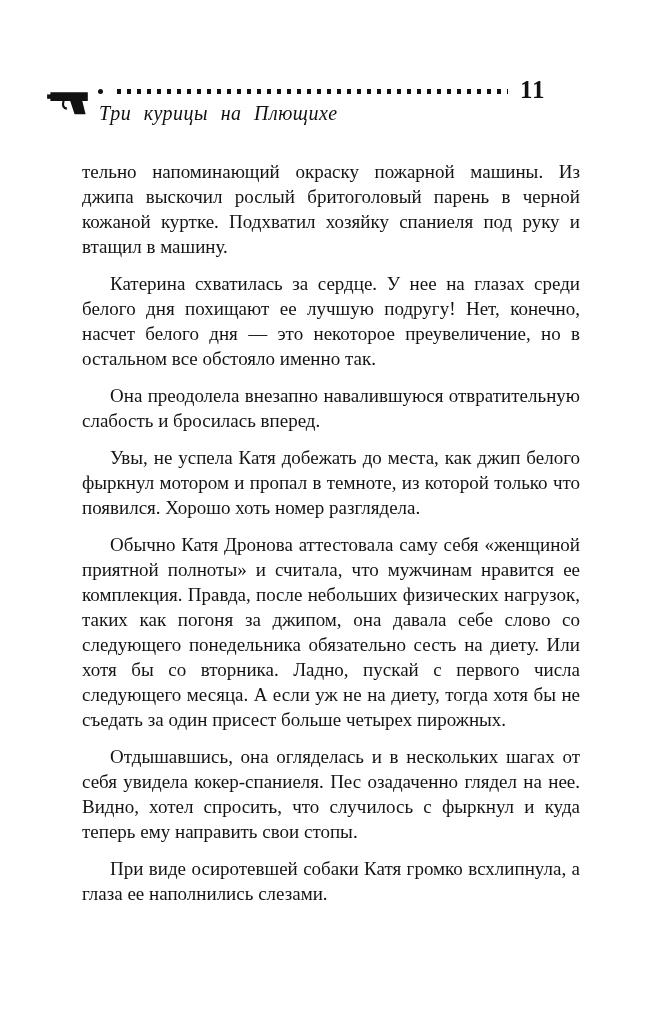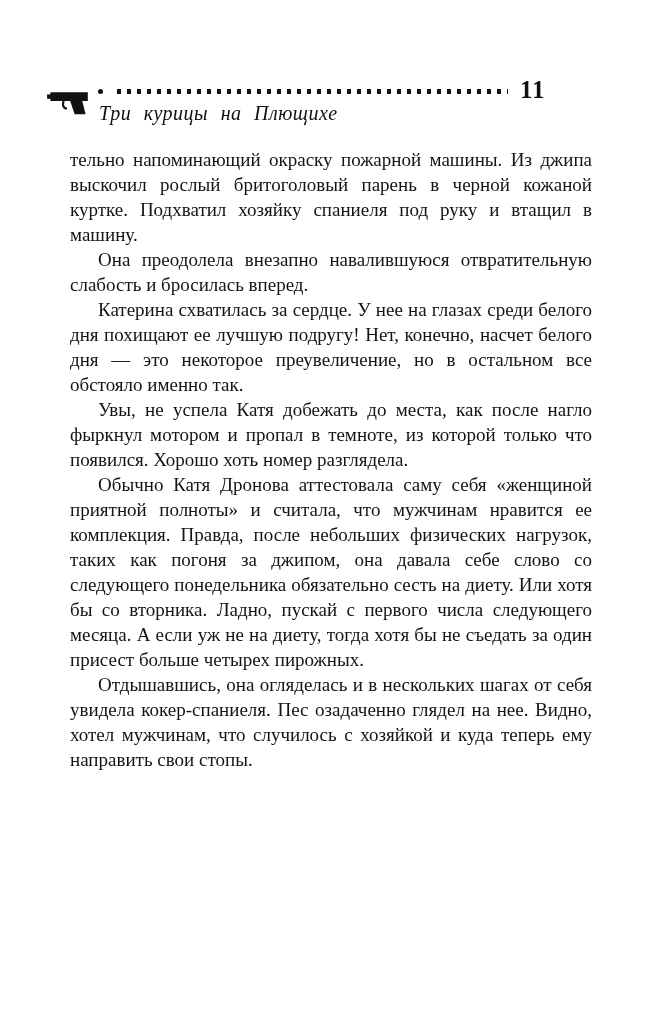--- a/index.html
+++ b/index.html
@@ -89,21 +89,21 @@
     left: 70px;
     top: 147px;
     width: 522px;
     font-size: 19px;
     line-height: 25px;
     text-align: justify;
     hyphens: auto;
     -webkit-hyphens: auto;
   }
   .para {
-    margin: 0;
+    margin: 12px;
     text-indent: 28px;
   }
   .para.cont {
     text-indent: 0;
   }
 </style>
 </head>
 <body>
 
 <div class="page">
@@ -122,20 +122,21 @@
       <span class="dots-fill"></span>
     </div>
 
     <div class="page-number">11</div>
 
     <div class="running-title">Три курицы на Плющихе</div>
   </header>
 
   <main class="text-block">
       <p class="para cont">тельно напоминающий окраску пожарной машины. Из джипа выскочил рослый бритоголовый парень в черной кожаной куртке. Подхватил хозяйку спаниеля под руку и втащил в машину.</p>
+      <p class="para">Катерина схватилась за сердце. У нее на глазах среди белого дня похищают ее лучшую подругу! Нет, конечно, насчет белого дня — это некоторое преувеличение, но в остальном все обстояло именно так.</p>
       <p class="para">Она преодолела внезапно навалившуюся отвратительную слабость и бросилась вперед.</p>
-      <p class="para">Катерина схватилась за сердце. У нее на глазах среди белого дня похищают ее лучшую подругу! Нет, конечно, насчет белого дня — это некоторое преувеличение, но в остальном все обстояло именно так.</p>
-      <p class="para">Увы, не успела Катя добежать до места, как после нагло фыркнул мотором и пропал в темноте, из которой только что появился. Хорошо хоть номер разглядела.</p>
+      <p class="para">Увы, не успела Катя добежать до места, как джип белого фыркнул мотором и пропал в темноте, из которой только что появился. Хорошо хоть номер разглядела.</p>
       <p class="para">Обычно Катя Дронова аттестовала саму себя «женщиной приятной полноты» и считала, что мужчинам нравится ее комплекция. Правда, после небольших физических нагрузок, таких как погоня за джипом, она давала себе слово со следующего понедельника обязательно сесть на диету. Или хотя бы со вторника. Ладно, пускай с первого числа следующего месяца. А если уж не на диету, тогда хотя бы не съедать за один присест больше четырех пирожных.</p>
-      <p class="para">Отдышавшись, она огляделась и в нескольких шагах от себя увидела кокер-спаниеля. Пес озадаченно глядел на нее. Видно, хотел мужчинам, что случилось с хозяйкой и куда теперь ему направить свои стопы.</p>
+      <p class="para">Отдышавшись, она огляделась и в нескольких шагах от себя увидела кокер-спаниеля. Пес озадаченно глядел на нее. Видно, хотел спросить, что случилось с фыркнул и куда теперь ему направить свои стопы.</p>
+      <p class="para">При виде осиротевшей собаки Катя громко всхлипнула, а глаза ее наполнились слезами.</p>
     </main>
 
 </div>
 
 </body></html>

